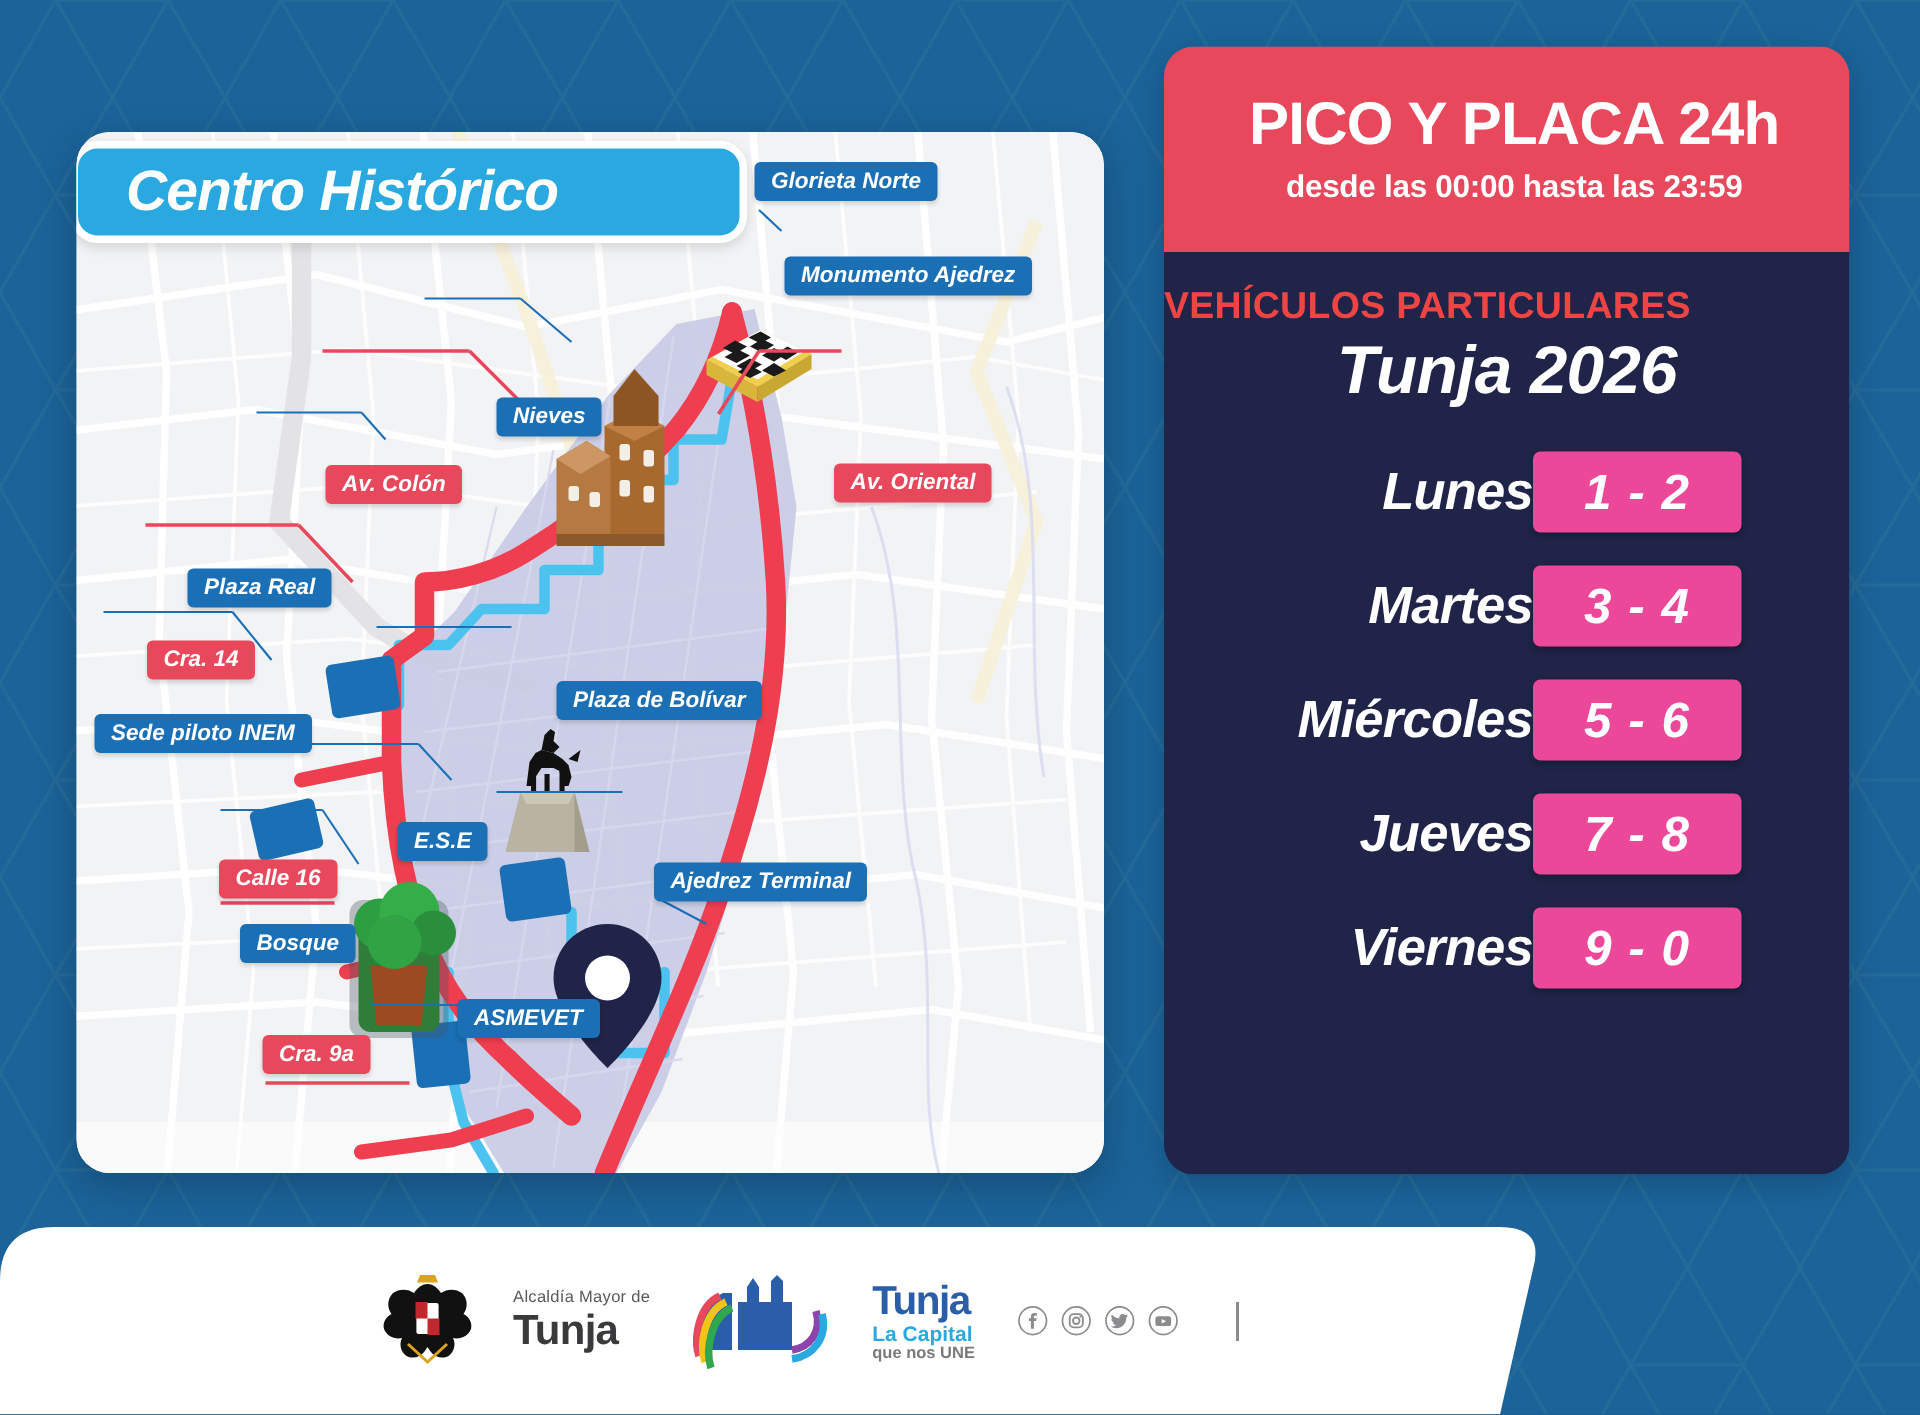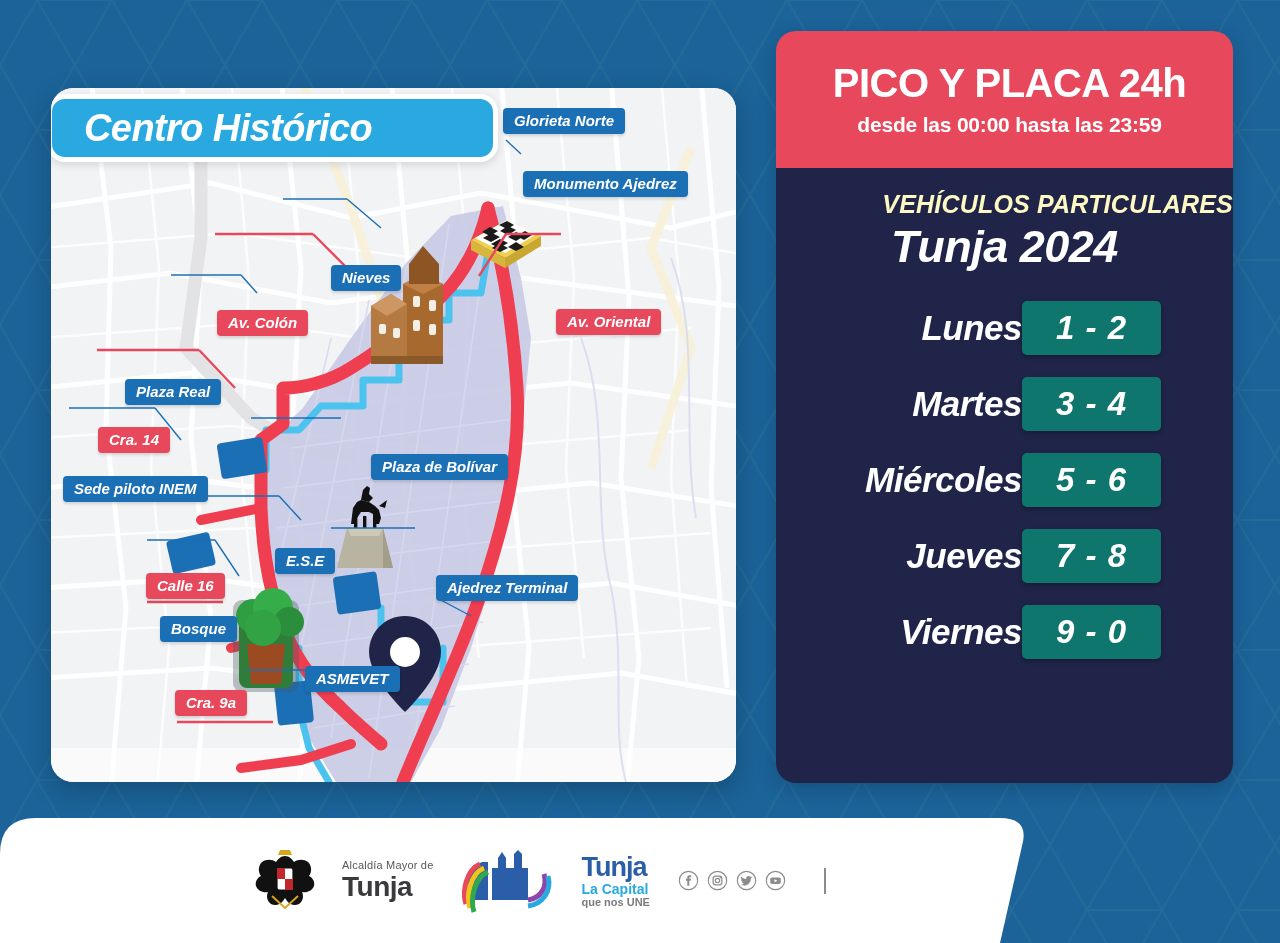--- a/index.html
+++ b/index.html
@@ -68,37 +68,37 @@
   #panel-head .h1{
     color:#fff; font-size:40px; font-weight:bold; letter-spacing:-.5px; line-height:1;
   }
   #panel-head .h2{
     color:#fff; font-size:21px; font-weight:bold; margin-top:10px; letter-spacing:-.2px;
   }
   #panel-body{
     background:#1f2448; width:100%; height:615px; padding-top:22px;
   }
   #panel-body .sub1{
-    text-align:right; color:#fef9c3; font-size:25px; font-weight:bold; letter-spacing:.2px;font-style:italic;
+    text-align:left; color:#ef4444; font-size:25px; font-weight:bold; letter-spacing:.2px;
   }
   #panel-body .sub2{
     text-align:center; color:#fff; font-size:45px; font-style:italic; font-weight:bold;
     margin-top:2px; letter-spacing:-.5px;
   }
   #day-list{ margin-top:28px; }
   .day-row{
     display:flex; align-items:center; justify-content:flex-end;
     padding-right:72px; margin-bottom:22px;
   }
   .day-name{
     color:#fff; font-size:35px; font-style:italic; font-weight:bold;
     text-align:right; letter-spacing:-.5px;
   }
   .day-badge{
-    background:#0f766e; width:139px; height:54px; border-radius:5px;
+    background:#ec4899; width:139px; height:54px; border-radius:5px;
     display:flex; align-items:center; justify-content:center;
     color:#fff; font-size:33px; font-style:italic; font-weight:bold;
     letter-spacing:1px;
     box-shadow:0 2px 4px rgba(0,0,0,.25);
   }
 
   
   #footer{
     position:absolute; left:0; top:818px; width:1280px; height:125px; z-index:6;
   }
@@ -366,21 +366,21 @@
   <div class="chip red" style="left:505px;top:221px;">Av. Oriental</div>
 
   <div class="chip blue" style="left:74px;top:291px;">Plaza Real</div>
 
   <div class="chip red" style="left:47px;top:339px;">Cra. 14</div>
 
   <div class="chip blue" style="left:12px;top:388px;">Sede piloto INEM</div>
 
   <div class="chip blue" style="left:320px;top:366px;">Plaza de Bolívar</div>
 
-  <div class="chip blue" style="left:224px;top:460px;">E.S.E</div>
+  <div class="chip blue" style="left:214px;top:460px;">E.S.E</div>
 
   <div class="chip red" style="left:95px;top:485px;">Calle 16</div>
 
   <div class="chip blue" style="left:385px;top:487px;">Ajedrez Terminal</div>
 
   <div class="chip blue" style="left:109px;top:528px;">Bosque</div>
 
   <div class="chip blue" style="left:254px;top:578px;">ASMEVET</div>
 
   <div class="chip red" style="left:124px;top:602px;">Cra. 9a</div>
@@ -392,21 +392,21 @@
 
 <div id="info-panel">
 
   <div id="panel-head">
     <div class="h1">PICO Y PLACA 24h</div>
     <div class="h2">desde las 00:00 hasta las 23:59</div>
   </div>
 
   <div id="panel-body">
     <div class="sub1">VEHÍCULOS PARTICULARES</div>
-    <div class="sub2">Tunja 2024</div>
+    <div class="sub2">Tunja 2026</div>
 
     <div id="day-list">
 
       <div class="day-row">
         <div class="day-name">Lunes</div>
         <div class="day-badge">1 - 2</div>
       </div>
 
       <div class="day-row">
         <div class="day-name">Martes</div>

